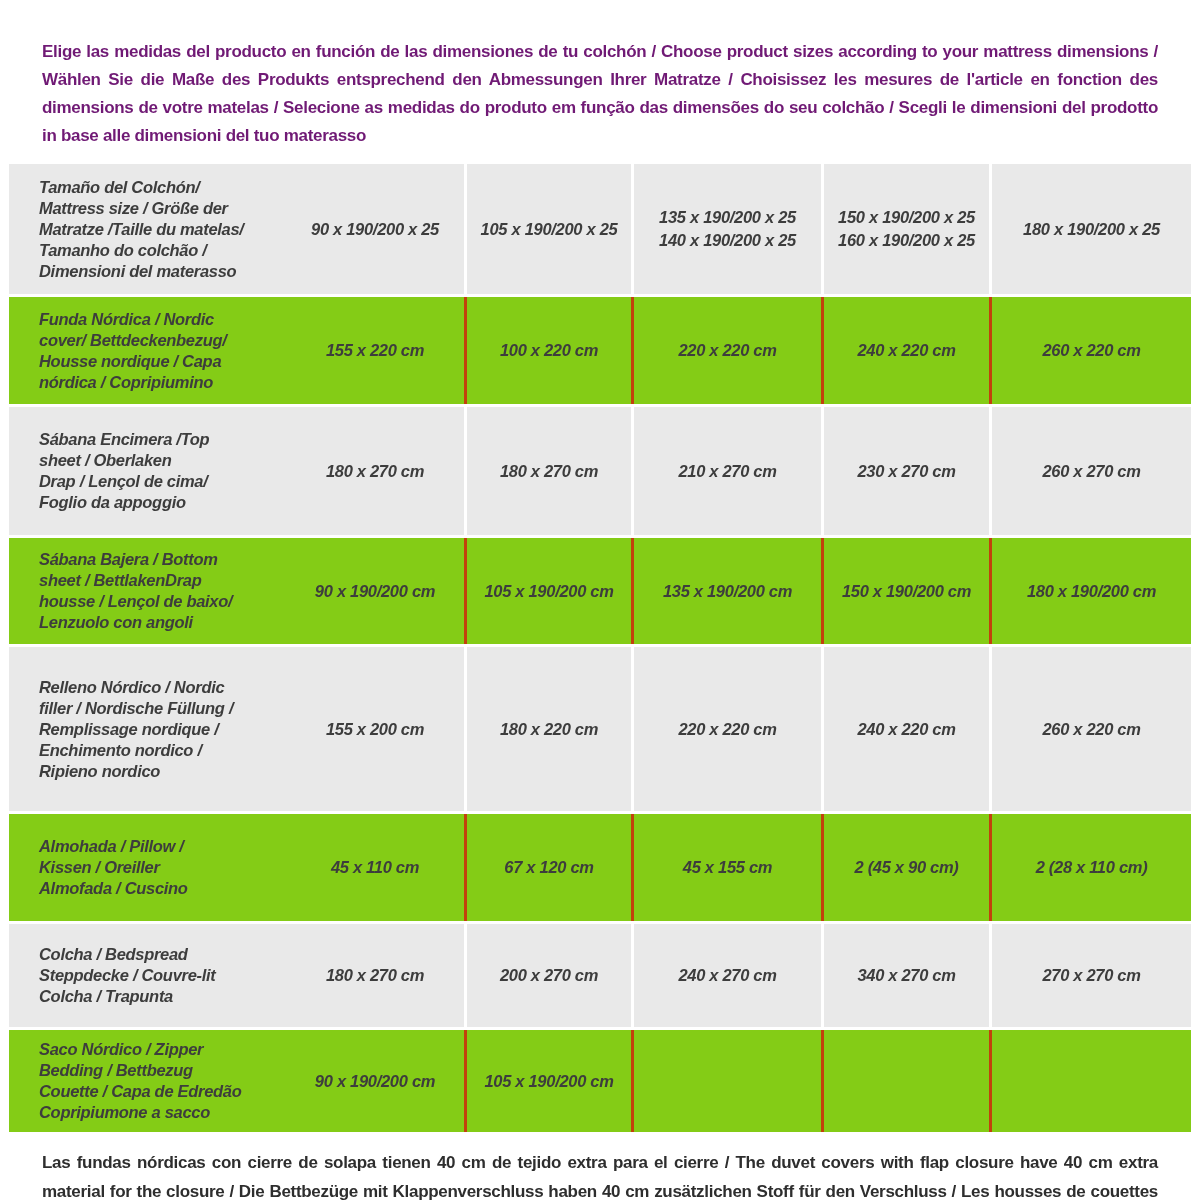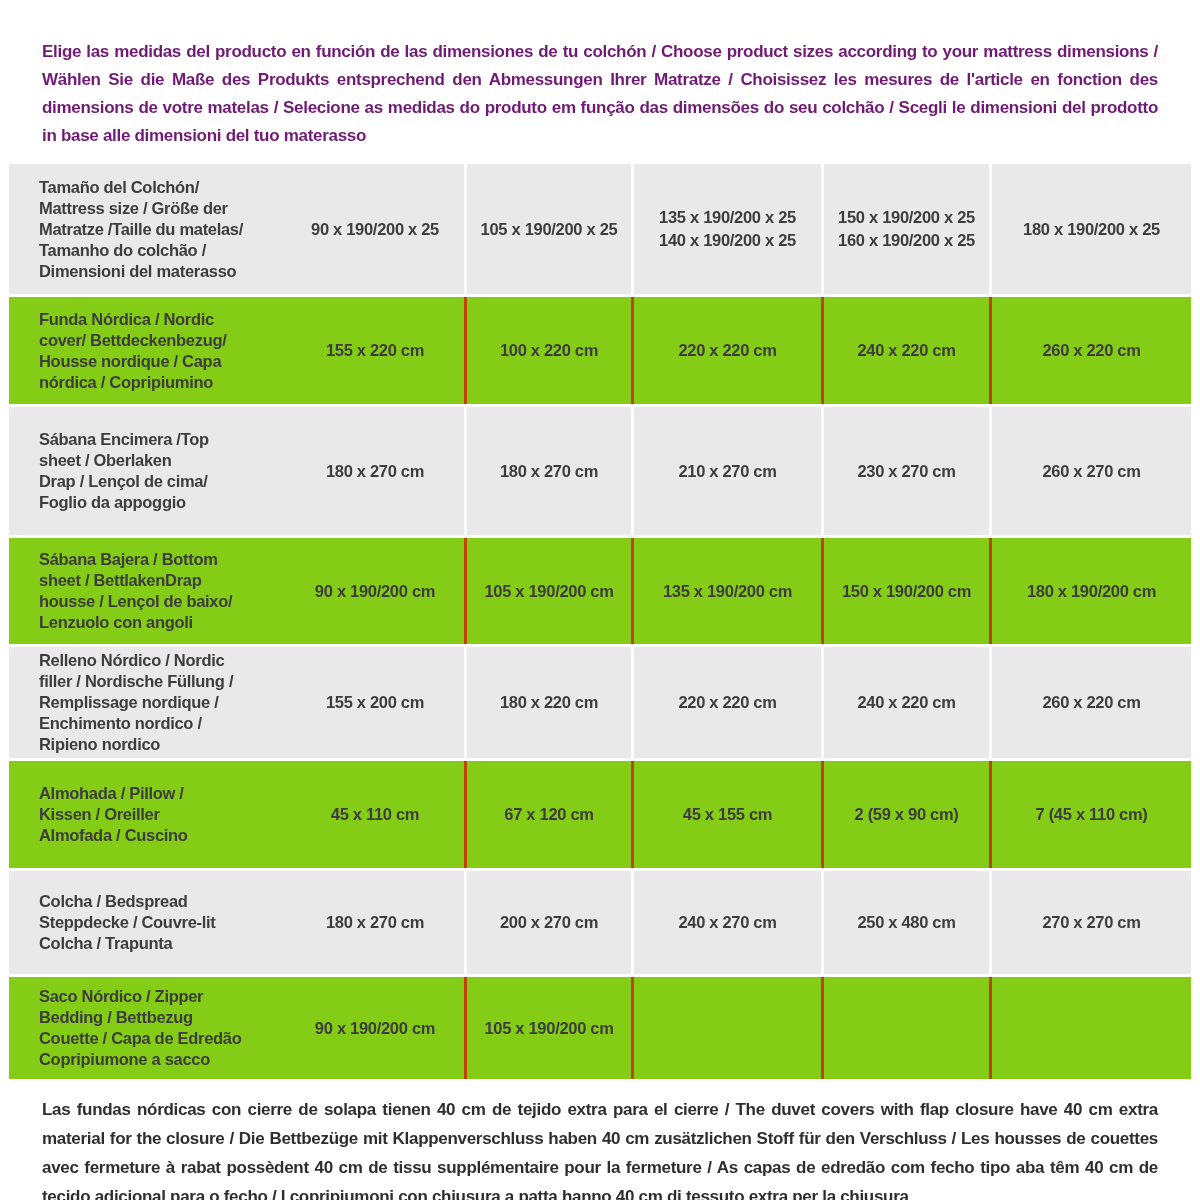--- a/index.html
+++ b/index.html
@@ -22,28 +22,29 @@
     margin: 14px 9px 0 9px;
     display: flex;
     flex-direction: column;
     gap: 3px;
     background: #ffffff;
   }
   .t-row {
     display: grid;
     grid-template-columns: 277px 178px 167px 190px 168px 202px;
     width: 1182px;
+    font-style: italic;
   }
   .t-row.gray  { background: #e9e9e9; }
   .t-row.light { background: #84cc16; }
   .t-row:nth-child(1) { height: 130px; }
   .t-row:nth-child(2) { height: 107px; }
   .t-row:nth-child(3) { height: 128px; }
   .t-row:nth-child(4) { height: 106px; }
-  .t-row:nth-child(5) { height: 111px; }
+  .t-row:nth-child(5) { height: 164px; }
   .t-row:nth-child(6) { height: 107px; }
   .t-row:nth-child(7) { height: 103px; }
   .t-row:nth-child(8) { height: 102px; }
   .cell {
     display: flex;
     align-items: center;
     justify-content: center;
     font-weight: bold;
     font-size: 16.5px;
     color: #3d3d3d;
@@ -143,32 +144,32 @@
     <div class="cell divided">260 x 220 cm</div>
   </div>
 
   <div class="t-row light">
     <div class="cell label">Almohada  / Pillow /
 Kissen / Oreiller
 Almofada / Cuscino</div>
     <div class="cell">45 x 110 cm</div>
     <div class="cell divided">67 x 120 cm</div>
     <div class="cell divided">45 x 155 cm</div>
-    <div class="cell divided">2 (59 x 90 cm)</div>
-    <div class="cell divided">7 (45 x 110 cm)</div>
+    <div class="cell divided">2 (45 x 90 cm)</div>
+    <div class="cell divided">2 (28 x 110 cm)</div>
   </div>
 
   <div class="t-row gray">
     <div class="cell label">Colcha / Bedspread
 Steppdecke / Couvre-lit
 Colcha / Trapunta</div>
     <div class="cell">180 x 270 cm</div>
     <div class="cell divided">200 x 270 cm</div>
     <div class="cell divided">240 x 270 cm</div>
-    <div class="cell divided">250 x 480 cm</div>
+    <div class="cell divided">340 x 270 cm</div>
     <div class="cell divided">270 x 270 cm</div>
   </div>
 
   <div class="t-row light">
     <div class="cell label">Saco Nórdico / Zipper
 Bedding / Bettbezug
 Couette  / Capa de Edredão
 Copripiumone a sacco</div>
     <div class="cell">90 x 190/200 cm</div>
     <div class="cell divided">105 x 190/200 cm</div>

